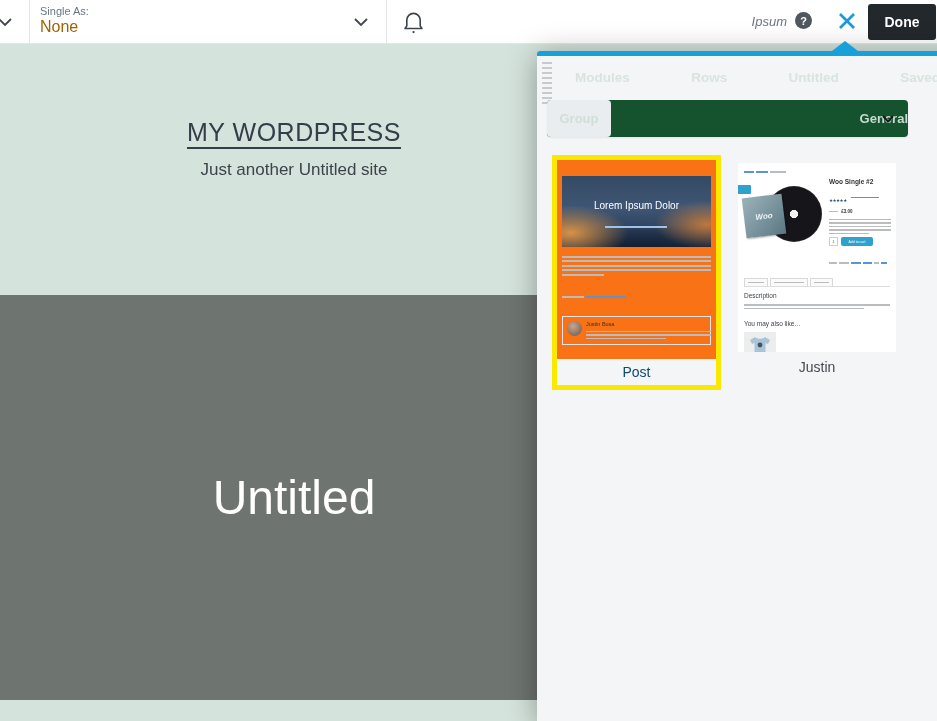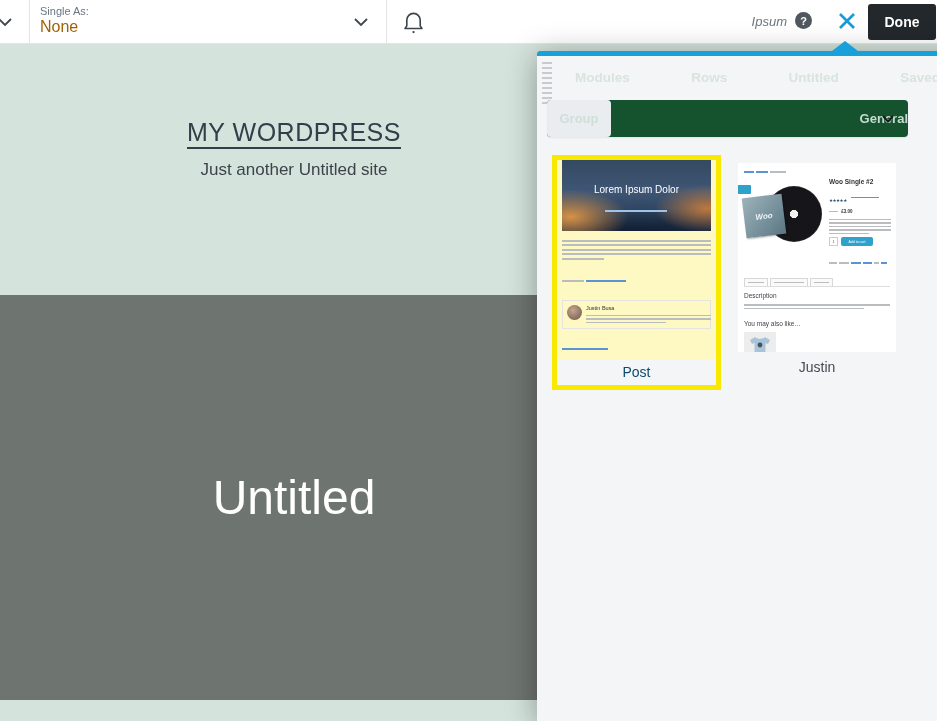--- a/index.html
+++ b/index.html
@@ -39,21 +39,21 @@
   .drag-handle i { display:block; width:10px; height:2px; background:#c7cbd0; margin-bottom:3px; }
   .panel-tabs { display:flex; justify-content:space-between; margin:14px 50px 0 38px; }
   .panel-tab { font-size:13.5px; font-weight:bold; color:#d8e4de; cursor:pointer; }
   .group-select { position:absolute; left:10px; top:49px; width:361px; height:37px; background:#14532d; border-radius:4px; box-shadow:0 1px 2px rgba(0,0,0,.07); display:flex; align-items:center; cursor:pointer;justify-content:space-between; }
   .group-pill { width:64px; height:37px; background:#e9edf0; border-radius:4px; display:flex; align-items:center; justify-content:center; font-size:13px; font-weight:bold; color:#cfdfd8; }
   .group-value { margin-left:17px; font-size:13px; font-weight:bold; color:#c7dbd2; }
   .group-chevron { position:absolute; right:13px; top:14px; }
 
   
   .post-card { position:absolute; left:15px; top:104px; width:169px; height:235px; border:5px solid #f9e900; cursor:pointer; }
-  .post-thumb { width:159px; height:199px; background:#fef9c3; padding:0 5px; overflow:hidden; }
+  .post-thumb { width:159px; height:199px; background:#f97316; padding:16px 5px; overflow:hidden; }
   .card-label { height:26px; display:flex; align-items:center; justify-content:center; font-size:14px; color:#0c4a6e; background:#f4f5f6; }
   .product-card { position:absolute; left:201px; top:112px; width:158px; cursor:pointer; }
   .product-thumb { width:158px; height:189px; background:#ffffff; padding:6px; overflow:hidden; position:relative; }
   .product-label { margin-top:7px; text-align:center; font-size:14px; color:#444a50; }
 
   
   .bar { display:inline-block; height:2px; background:#b9bdc0; vertical-align:middle; margin-right:2px; }
   .bar.b-blue { background:#5a94d2; }
   .bar.b-lblue { background:#9fc3e8; }
   .bar.thin { height:1.5px; }

